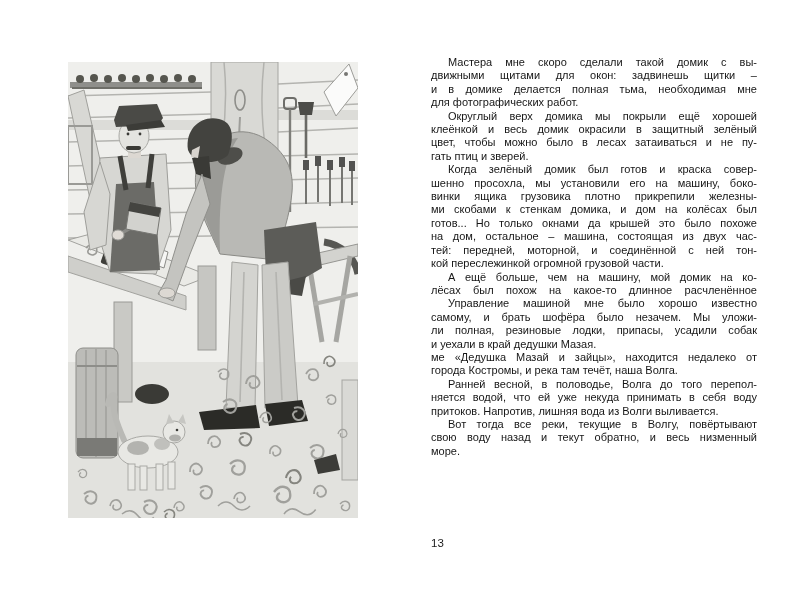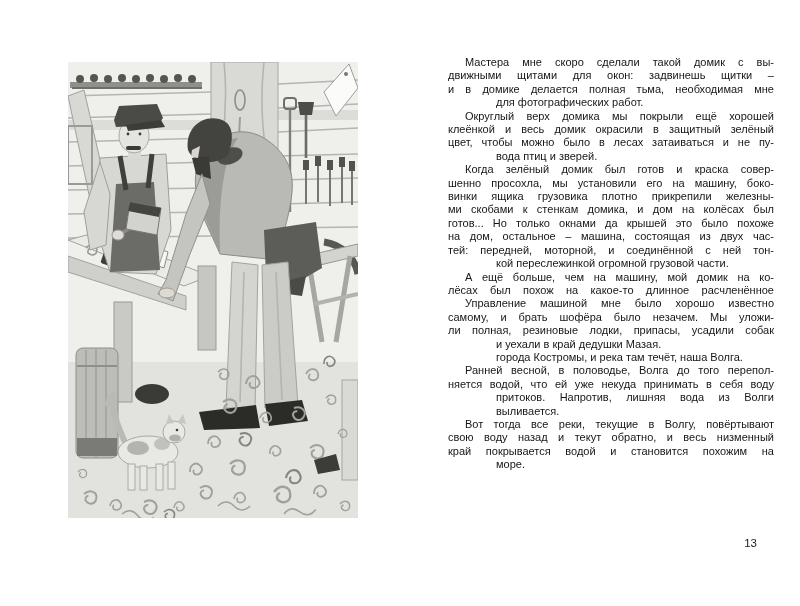--- a/index.html
+++ b/index.html
@@ -5,30 +5,30 @@
   html,body{margin:0;padding:0;}
   body{
     width:800px;height:606px;position:relative;background:#ffffff;
     font-family:"Liberation Sans", sans-serif;overflow:hidden;
   }
   .illustration{
     position:absolute;left:68px;top:62px;width:290px;height:456px;margin:0;
   }
   .illustration svg{display:block;width:100%;height:100%;}
   .text-col{
-    position:absolute;left:448px;top:56px;width:326px;
+    position:absolute;left:431px;top:56px;width:326px;
     color:#161616;font-size:11px;line-height:13.4px;
   }
   .para{margin:0;}
   .line{text-align:justify;text-align-last:justify;}
   .line.first{text-indent:17px;}
-  .line.last{text-align-last:left;margin-left:48px;}
+  .line.last{text-align-last:left;}
   .pageno{
     position:absolute;left:431px;top:537px;width:326px;
-    text-align:right;font-size:11.5px;color:#1b1b1b;
+    text-align:left;font-size:11.5px;color:#1b1b1b;
   }
 </style>
 </head>
 <body>
 
 <div class="page">
 
   <figure class="illustration" aria-label="Watercolor drawing: inside a log-cabin workshop a man in a cap and dark overalls holds an axe while a bearded man bends over a workbench planing wood; tools hang on the wall, a barrel stands under the bench and a cat stands among curly wood shavings covering the floor">
     <svg viewBox="0 0 290 456" xmlns="http://www.w3.org/2000/svg">
       <defs>
@@ -263,21 +263,21 @@
     <div class="para">
       <div class="line first">Мастера мне скоро сделали такой домик с вы-</div>
       <div class="line">движными щитами для окон: задвинешь щитки –</div>
       <div class="line">и в домике делается полная тьма, необходимая мне</div>
       <div class="line last">для фотографических работ.</div>
     </div>
     <div class="para">
       <div class="line first">Округлый верх домика мы покрыли ещё хорошей</div>
       <div class="line">клеёнкой и весь домик окрасили в защитный зелёный</div>
       <div class="line">цвет, чтобы можно было в лесах затаиваться и не пу-</div>
-      <div class="line last">вода птиц и зверей.</div>
+      <div class="line last">гать птиц и зверей.</div>
     </div>
     <div class="para">
       <div class="line first">Когда зелёный домик был готов и краска совер-</div>
       <div class="line">шенно просохла, мы установили его на машину, боко-</div>
       <div class="line">винки ящика грузовика плотно прикрепили железны-</div>
       <div class="line">ми скобами к стенкам домика, и дом на колёсах был</div>
       <div class="line">готов... Но только окнами да крышей это было похоже</div>
       <div class="line">на дом, остальное – машина, состоящая из двух час-</div>
       <div class="line">тей: передней, моторной, и соединённой с ней тон-</div>
       <div class="line last">кой переслежинкой огромной грузовой части.</div>
@@ -286,29 +286,29 @@
       <div class="line first">А ещё больше, чем на машину, мой домик на ко-</div>
       <div class="line">лёсах был похож на какое-то длинное расчленённое</div>
     </div>
     <div class="para">
       <div class="line first">Управление машиной мне было хорошо известно</div>
       <div class="line">самому, и брать шофёра было незачем. Мы уложи-</div>
       <div class="line">ли полная, резиновые лодки, припасы, усадили собак</div>
       <div class="line last">и уехали в край дедушки Мазая.</div>
     </div>
     <div class="para">
+      <div class="line">ме «Дедушка Мазай и зайцы», находится недалеко от</div>
       <div class="line last">города Костромы, и река там течёт, наша Волга.</div>
     </div>
     <div class="para">
       <div class="line first">Ранней весной, в половодье, Волга до того перепол-</div>
       <div class="line">няется водой, что ей уже некуда принимать в себя воду</div>
       <div class="line last">притоков. Напротив, лишняя вода из Волги выливается.</div>
     </div>
     <div class="para">
       <div class="line first">Вот тогда все реки, текущие в Волгу, повёртывают</div>
       <div class="line">свою воду назад и текут обратно, и весь низменный</div>
-      <div class="line">край покрывается водой и становится похожим на</div>
       <div class="line last">море.</div>
     </div>
   </div>
 
   <div class="pageno">13</div>
 </div>
 
 </body></html>

